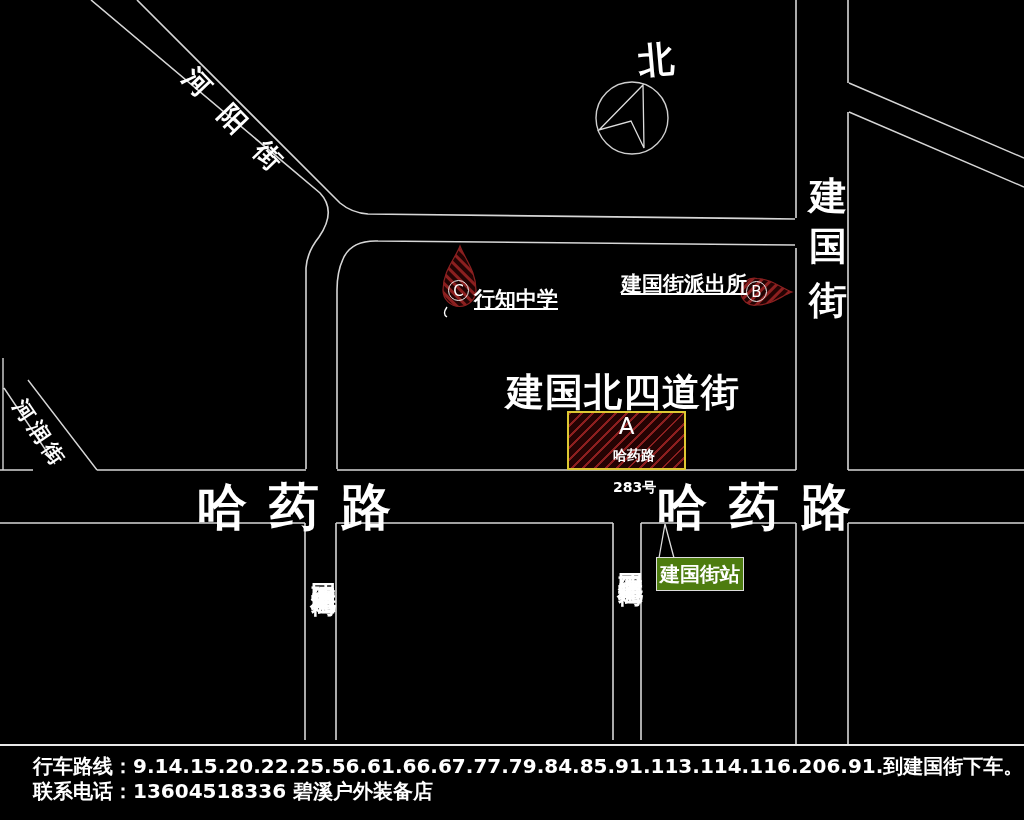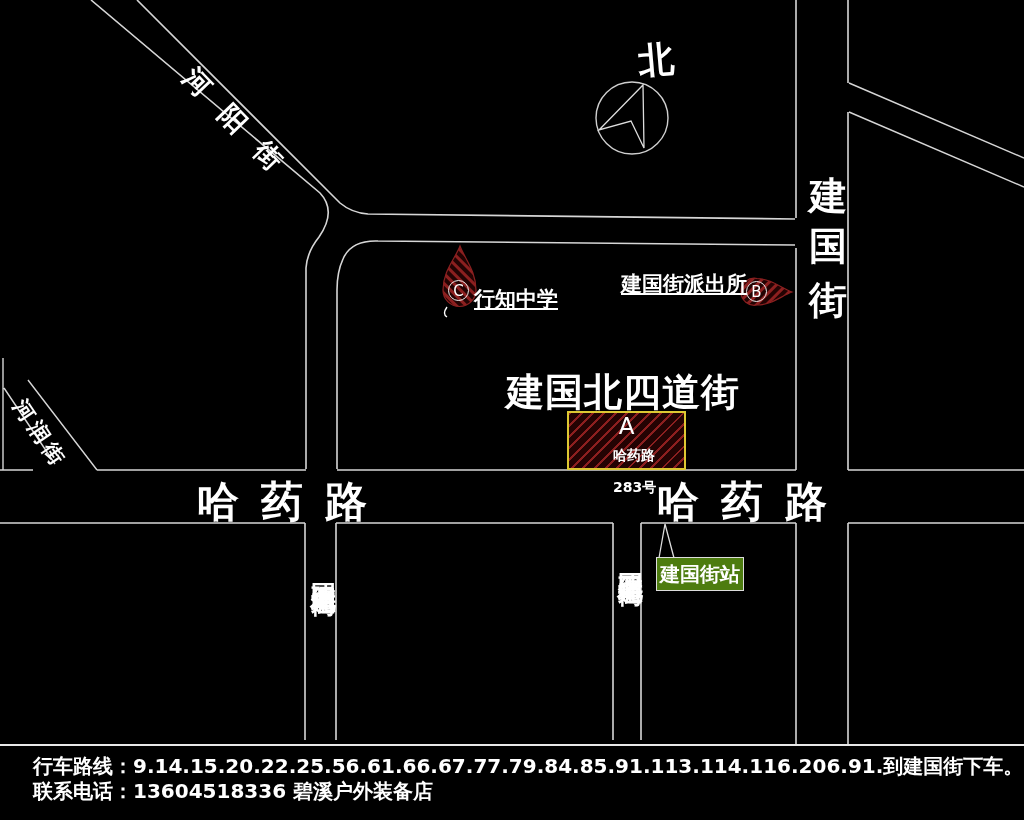--- a/index.html
+++ b/index.html
@@ -12,21 +12,21 @@
   .vlbl{
     position:absolute;writing-mode:vertical-rl;text-orientation:upright;
     font-weight:bold;color:#fff;white-space:nowrap;
   }
   .rot{transform-origin:left top;}
   .north{font-size:36px;transform:rotate(-5deg);}
   .street-diag-top{font-size:27px;letter-spacing:24px;transform:rotate(46deg);}
   .street-diag-bot{font-size:21px;letter-spacing:5px;transform:rotate(56deg);}
   .jianguo{font-size:38px;letter-spacing:52px;}
   .substreet{font-size:25px;letter-spacing:2px;}
-  .hayao{font-size:42px;letter-spacing:22px;}
+  .hayao{font-size:50px;letter-spacing:22px;}
   .poi{font-size:21px;text-decoration:underline;}
   .store-title{font-size:38px;letter-spacing:1px;}
   .addr-box{
     position:absolute;left:567px;top:411px;width:115px;height:55px;
     border:2px solid #ddc832;
     background:repeating-linear-gradient(135deg,#8c1f1f 0 2px,#230303 2px 8px);
     display:flex;flex-direction:column;align-items:center;justify-content:flex-start;
   }
   .marker-letter-a{font-size:23px;font-weight:400;line-height:26px;color:#fff;}
   .addr-text{font-size:14px;font-weight:bold;color:#fff;line-height:32px;margin-left:44px;}

